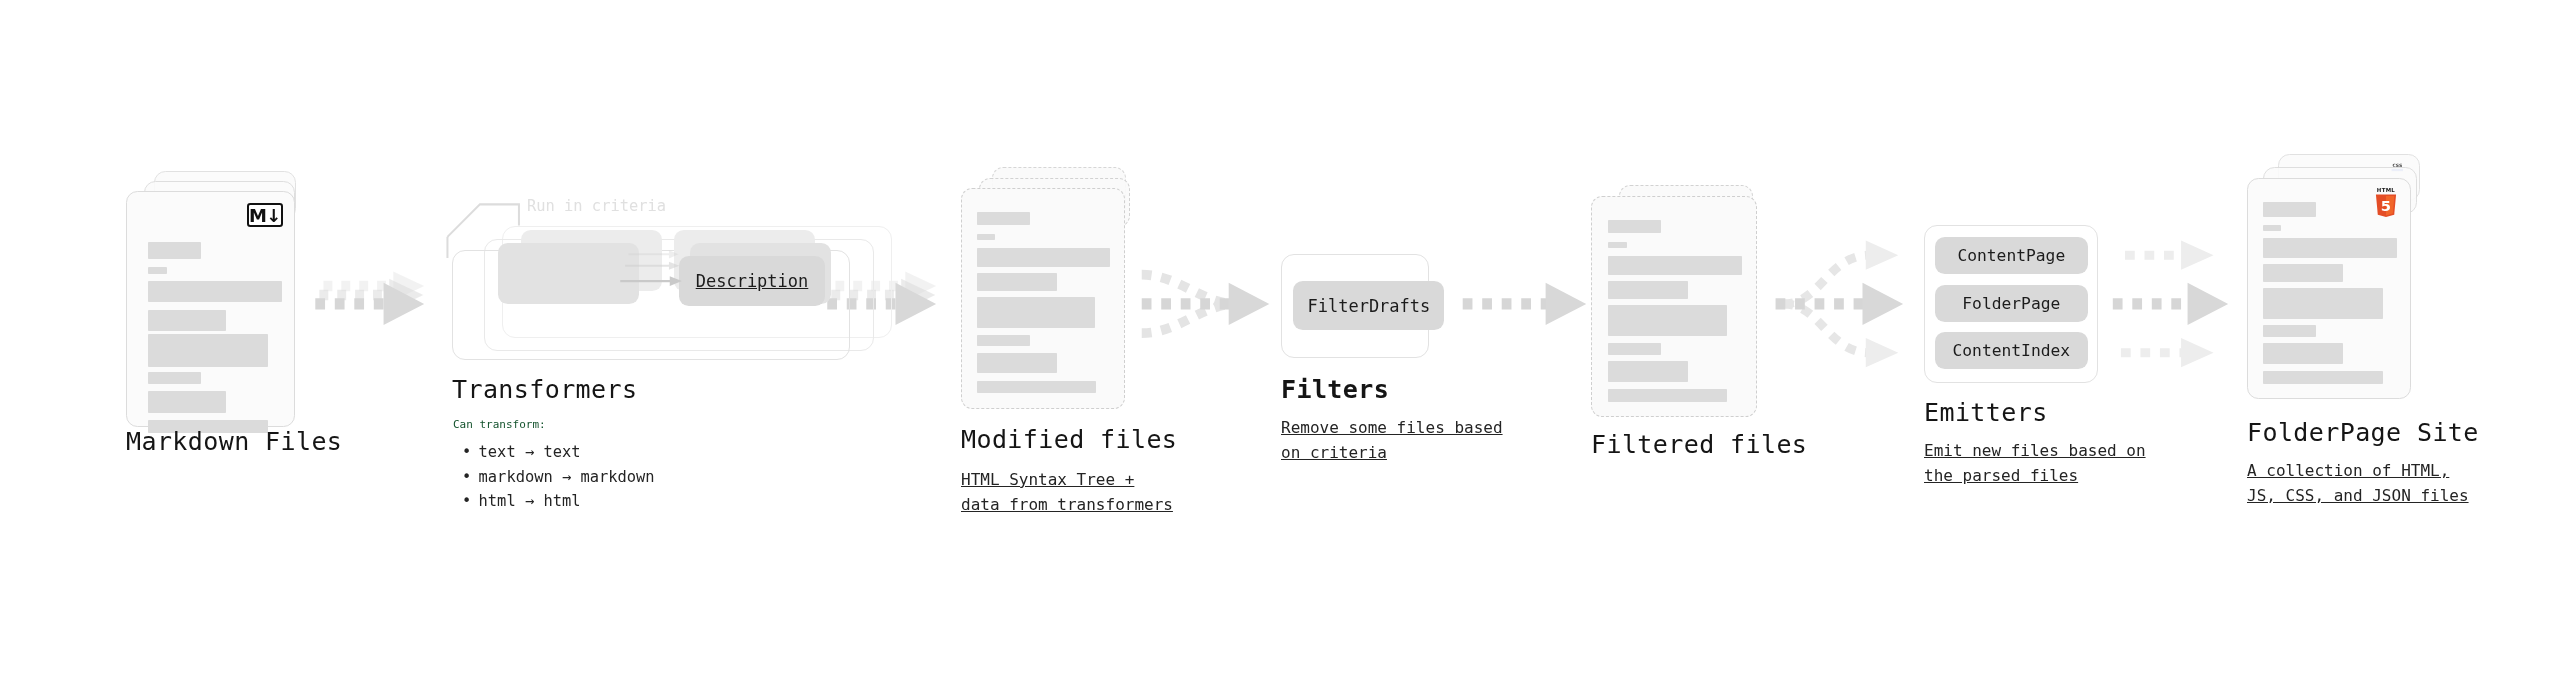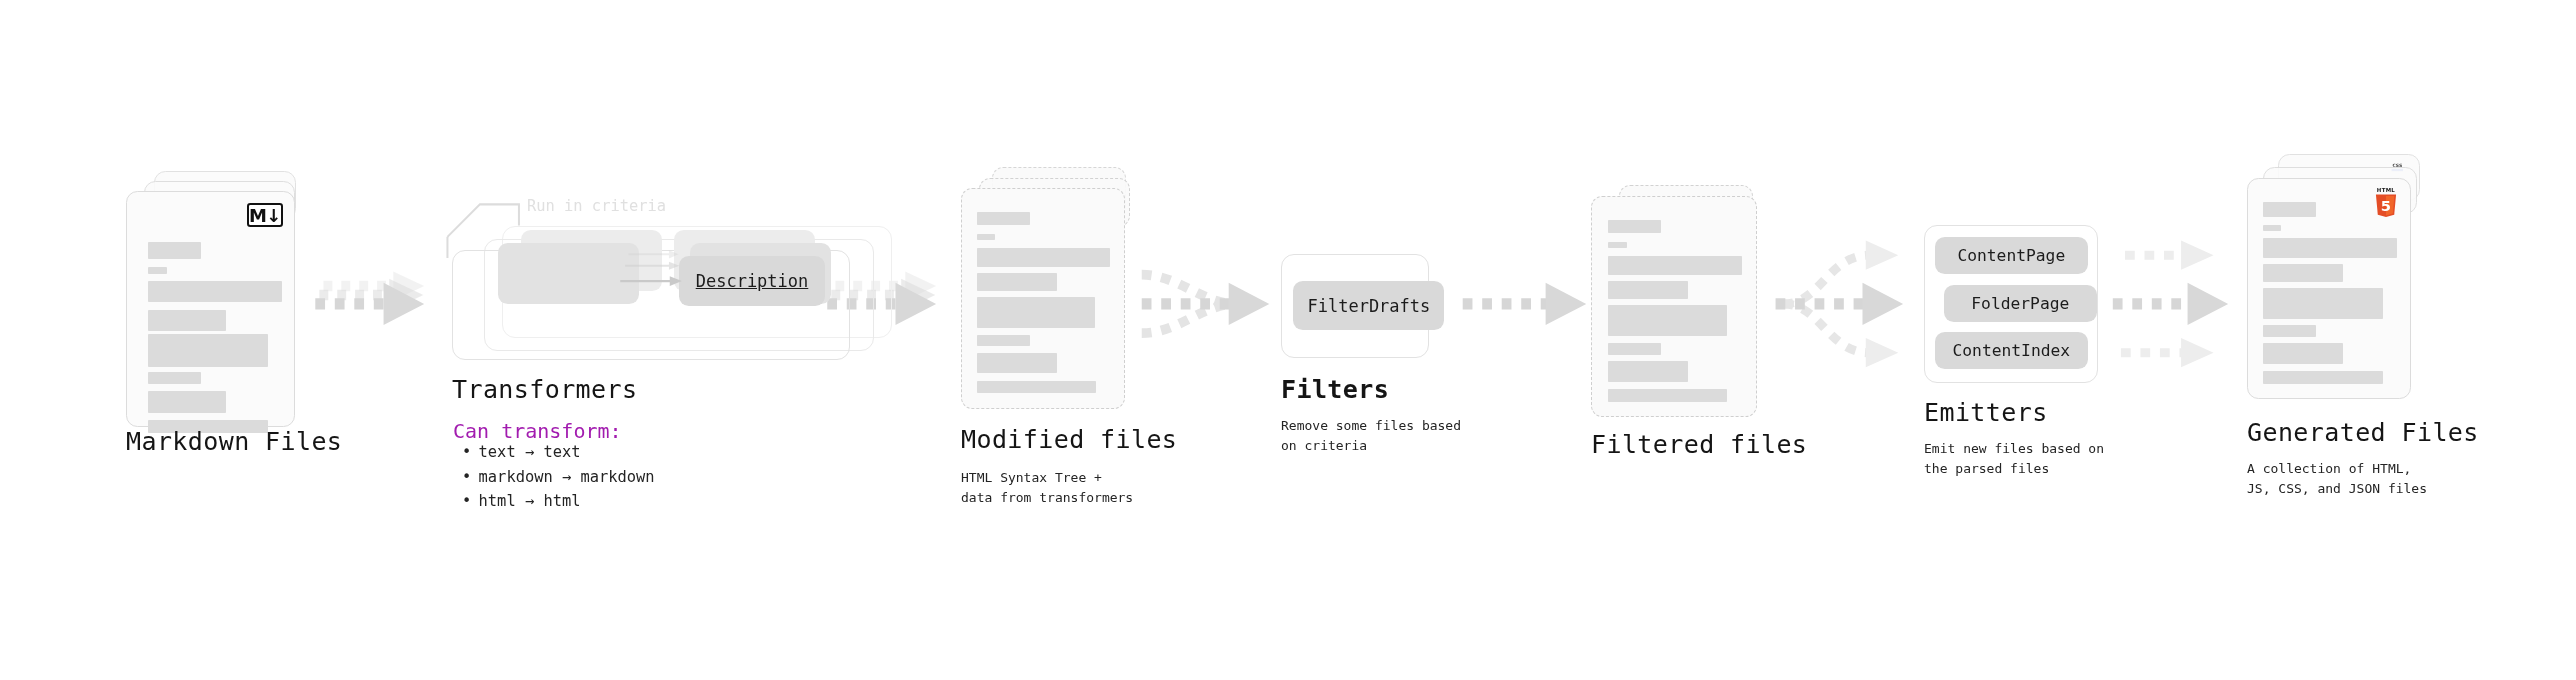--- a/index.html
+++ b/index.html
@@ -92,29 +92,30 @@
   
   .title {
     position: absolute;
     font-size: 25px;
     color: #151515;
     white-space: nowrap;
     letter-spacing: 0.4px;
   }
   .sub {
     position: absolute;
-    font-size: 13px;
+    font-size: 16px;
     color: #242424;
     line-height: 1.55;
     white-space: pre-line;
+    text-decoration: underline;
   }
   .sub-head {
     position: absolute;
-    font-size: 20px;
-    color: #a21caf;
+    font-size: 11px;
+    color: #14532d;
     line-height: 1.55;
     white-space: nowrap;
   }
   .bullets {
     position: absolute;
     font-size: 15.4px;
     color: #242424;
     line-height: 1.6;
     margin: 0;
     padding: 0;
@@ -290,21 +291,21 @@
       <div class="skel" style="left:16.3px; top:108px; width:119px; height:31px;"></div>
       <div class="skel" style="left:16.3px; top:146px; width:53px; height:11.4px;"></div>
       <div class="skel" style="left:16.3px; top:164px; width:80px; height:20.3px;"></div>
       <div class="skel" style="left:16.3px; top:192px; width:119px; height:12.2px;"></div>
     </div>
   </div>
   <div class="title" style="left:1591px; top:430px;">Filtered files</div>
 
   <div class="group-box" style="left:1924px; top:225px; width:174px; height:158px;">
     <div class="chip" style="left:9.8px; top:11.4px; width:153px; height:37px; font-size:16.3px;">ContentPage</div>
-    <div class="chip" style="left:9.8px; top:59px; width:153px; height:37px; font-size:16.3px;margin-left:9px;">FolderPage</div>
+    <div class="chip" style="left:9.8px; top:59px; width:153px; height:37px; font-size:16.3px;">FolderPage</div>
     <div class="chip" style="left:9.8px; top:106px; width:153px; height:37px; font-size:16.3px;">ContentIndex</div>
   </div>
   <div class="title" style="left:1924px; top:398px;">Emitters</div>
   <div class="sub" style="left:1924px; top:439px;">Emit new files based on
 the parsed files</div>
 
   <div class="doc-stack" style="left:2247px; top:154px; width:203px; height:268px;">
 
     <div class="doc-sheet back2" style="left:31px; top:0px; width:142px; height:47px;">
       <svg class="css3-badge" style="right:14.6px; top:7.3px; width:14.6px; height:11.4px;" viewBox="0 0 24 20">
@@ -327,18 +328,18 @@
       <div class="skel" style="left:14.6px; top:23px; width:53px; height:14.6px;"></div>
       <div class="skel" style="left:14.6px; top:46px; width:18.7px; height:5.7px;"></div>
       <div class="skel" style="left:14.6px; top:59px; width:134px; height:19.5px;"></div>
       <div class="skel" style="left:14.6px; top:85px; width:80px; height:18px;"></div>
       <div class="skel" style="left:14.6px; top:109px; width:120px; height:31px;"></div>
       <div class="skel" style="left:14.6px; top:146px; width:53px; height:11.4px;"></div>
       <div class="skel" style="left:14.6px; top:164px; width:80px; height:20.3px;"></div>
       <div class="skel" style="left:14.6px; top:192px; width:120px; height:12.2px;"></div>
     </div>
   </div>
-  <div class="title" style="left:2247px; top:418px;">Generated Files</div>
+  <div class="title" style="left:2247px; top:418px;">FolderPage Site</div>
   <div class="sub" style="left:2247px; top:459px;">A collection of HTML,
 JS, CSS, and JSON files</div>
 
 </div>
 
 
 </body></html>

